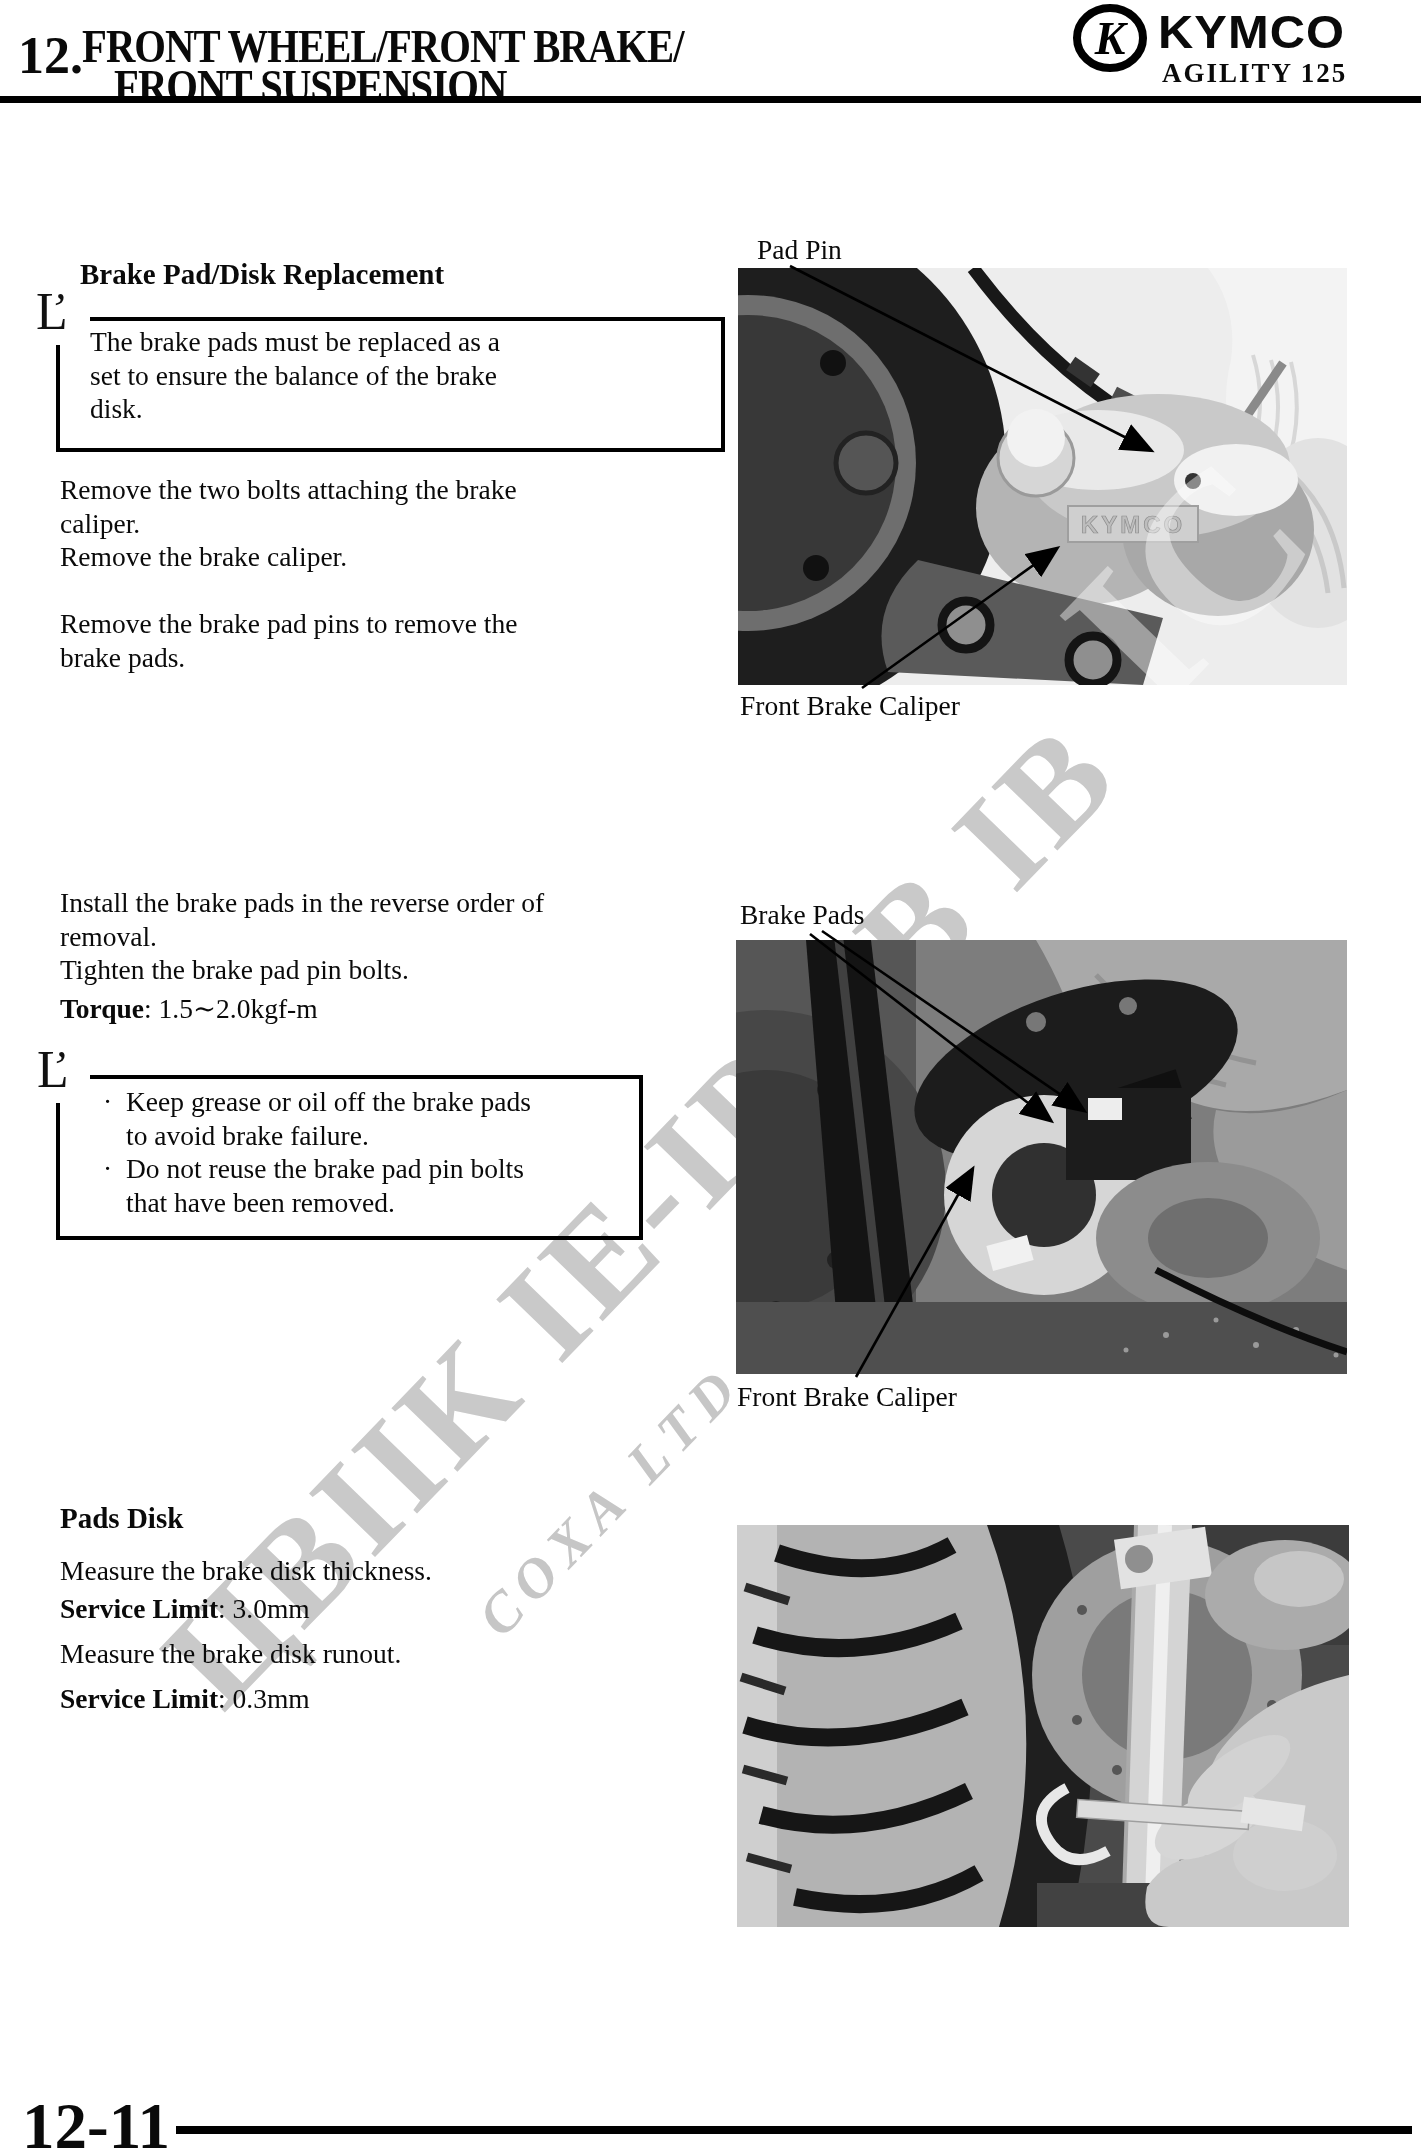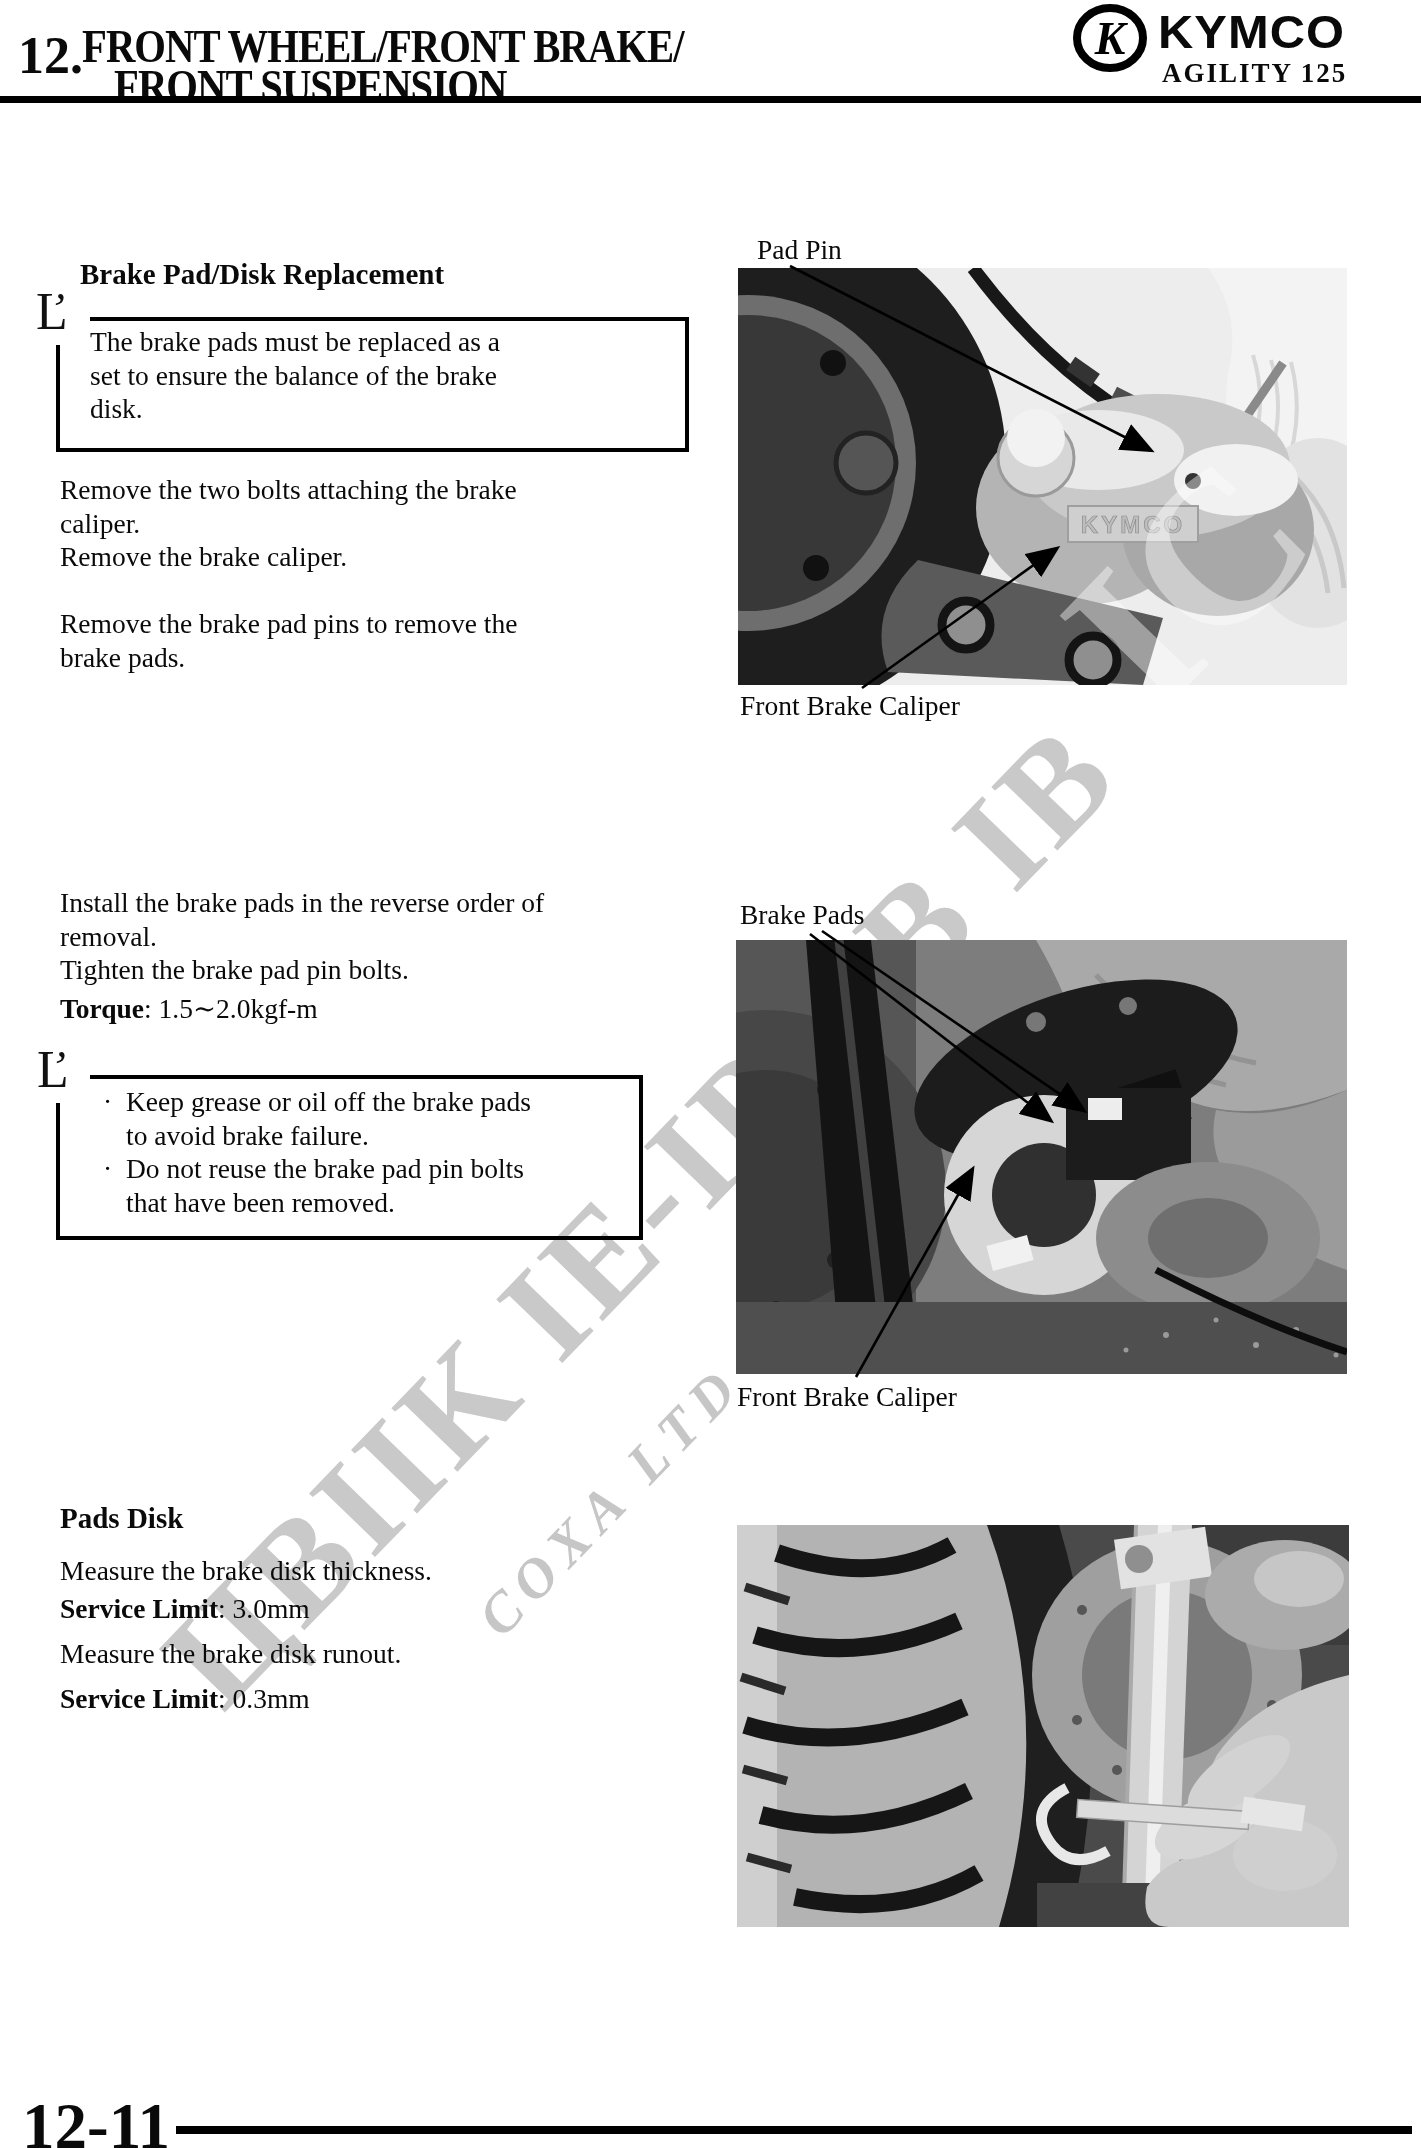--- a/index.html
+++ b/index.html
@@ -69,21 +69,21 @@
       <text x="40" y="50" text-anchor="middle" font-family="Liberation Serif, DejaVu Serif, serif" font-size="46" font-weight="bold" font-style="italic">K</text>
     </svg>
   </div>
   <div class="abs brand-text">KYMCO</div>
   <div class="abs model-text">AGILITY 125</div>
   <div class="abs header-rule"></div>
 
   <div class="abs h2" style="left:60px;top:256px;margin-left:20px;">Brake Pad/Disk Replacement</div>
 
   <div class="abs note-icon" style="left:36px;top:286px;">Ľ</div>
-  <div class="abs note-box" style="left:56px;top:317px;width:633px;height:135px;">
+  <div class="abs note-box" style="left:56px;top:317px;width:633px;height:135px;padding-left:36px;">
     <span class="edge edge-top"></span>
       <span class="edge edge-right"></span>
     <span class="edge edge-bottom"></span>
       <span class="edge edge-left"></span>
     <div class="abs body-text ml" style="left:34px;top:8px;width:540px;">The brake pads must be replaced as a
 set to ensure the balance of the brake
 disk.</div>
   </div>
 
   <div class="abs body-text ml" style="left:60px;top:473px;width:620px;">Remove the two bolts attaching the brake

